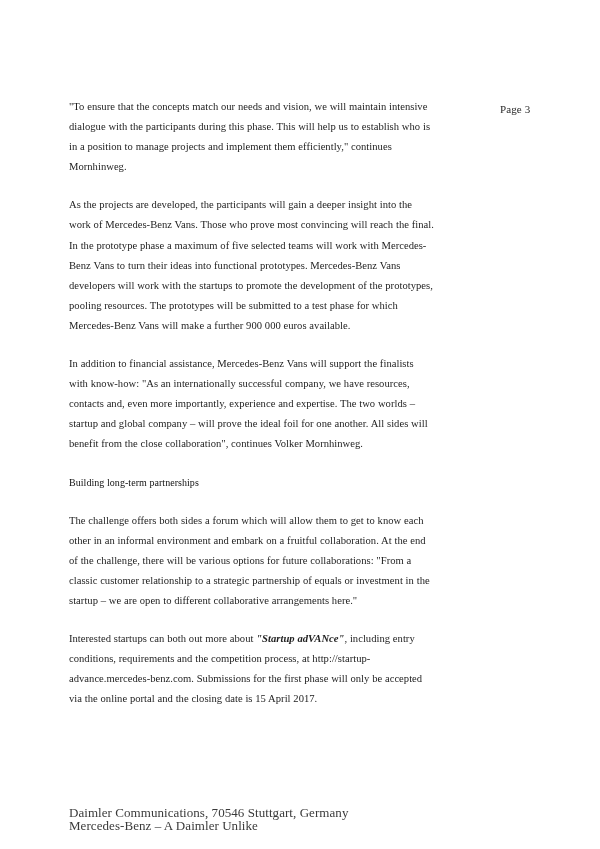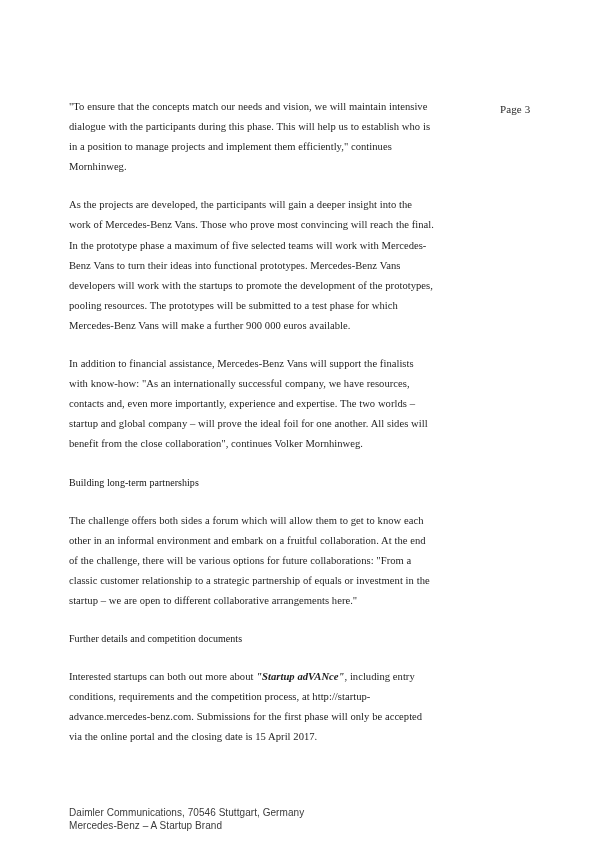--- a/index.html
+++ b/index.html
@@ -62,43 +62,42 @@
   }
 
   .b { font-weight: normal; }
   .bi { font-weight: bold; font-style: italic; }
 
   
   .footer {
     position: absolute;
     left: 69px;
     top: 806px;
-    font-family: Liberation Sans, sans-serif;
-    font-size: 10px;
+    font-family: Liberation Serif, serif;
+    font-size: 13px;
     line-height: 13.2px;
     color: #3a3a3a;
     letter-spacing: 0.06px;
   }
   .footer div { white-space: nowrap; }
 </style>
 </head>
 <body>
 
 <div class="page">
 
   <div class="page-number">Page 3</div>
 
   <div class="content">
       <p class="para"><span>"To ensure that the concepts match our needs and vision, we will maintain intensive dialogue with the participants during this phase. This will help us to establish who is in a position to manage projects and implement them efficiently," continues Mornhinweg.</span></p>
       <p class="para"><span>As the projects are developed, the participants will gain a deeper insight into the work of Mercedes-Benz Vans. Those who prove most convincing will reach the final. In the </span><span class="b">prototype phase</span><span> a maximum of five selected teams will work with Mercedes-Benz Vans to turn their ideas into functional prototypes. Mercedes-Benz Vans developers will work with the startups to promote the development of the prototypes, pooling resources. The prototypes will be submitted to a test phase for which Mercedes-Benz Vans will make a further 900 000 euros available.</span></p>
       <p class="para"><span>In addition to financial assistance, Mercedes-Benz Vans will support the finalists with know-how: "As an internationally successful company, we have resources, contacts and, even more importantly, experience and expertise. The two worlds – startup and global company – will prove the ideal foil for one another. All sides will benefit from the close collaboration", continues Volker Mornhinweg.</span></p>
       <h2 class="heading"><span class="b">Building long-term partnerships</span></h2>
       <p class="para"><span>The challenge offers both sides a forum which will allow them to get to know each other in an informal environment and embark on a fruitful collaboration. At the end of the challenge, there will be various options for future collaborations: "From a classic customer relationship to a strategic partnership of equals or investment in the startup – we are open to different collaborative arrangements here."</span></p>
-      <h2 class="heading"><span class="b">Further details and competition documents</span></h2>
       <p class="para"><span>Interested startups can both out more about </span><span class="bi">"Startup adVANce"</span><span>, including entry conditions, requirements and the competition process, at http://startup-advance.mercedes-benz.com. Submissions for the first phase will only be accepted via the online portal and the closing date is 15 April 2017.</span></p>
     </div>
 
   <div class="footer">
     <div>Daimler Communications, 70546 Stuttgart, Germany</div>
-    <div>Mercedes-Benz – A Startup Brand</div>
+    <div>Mercedes-Benz – A Daimler Unlike</div>
   </div>
 
 </div>
 
 </body></html>

